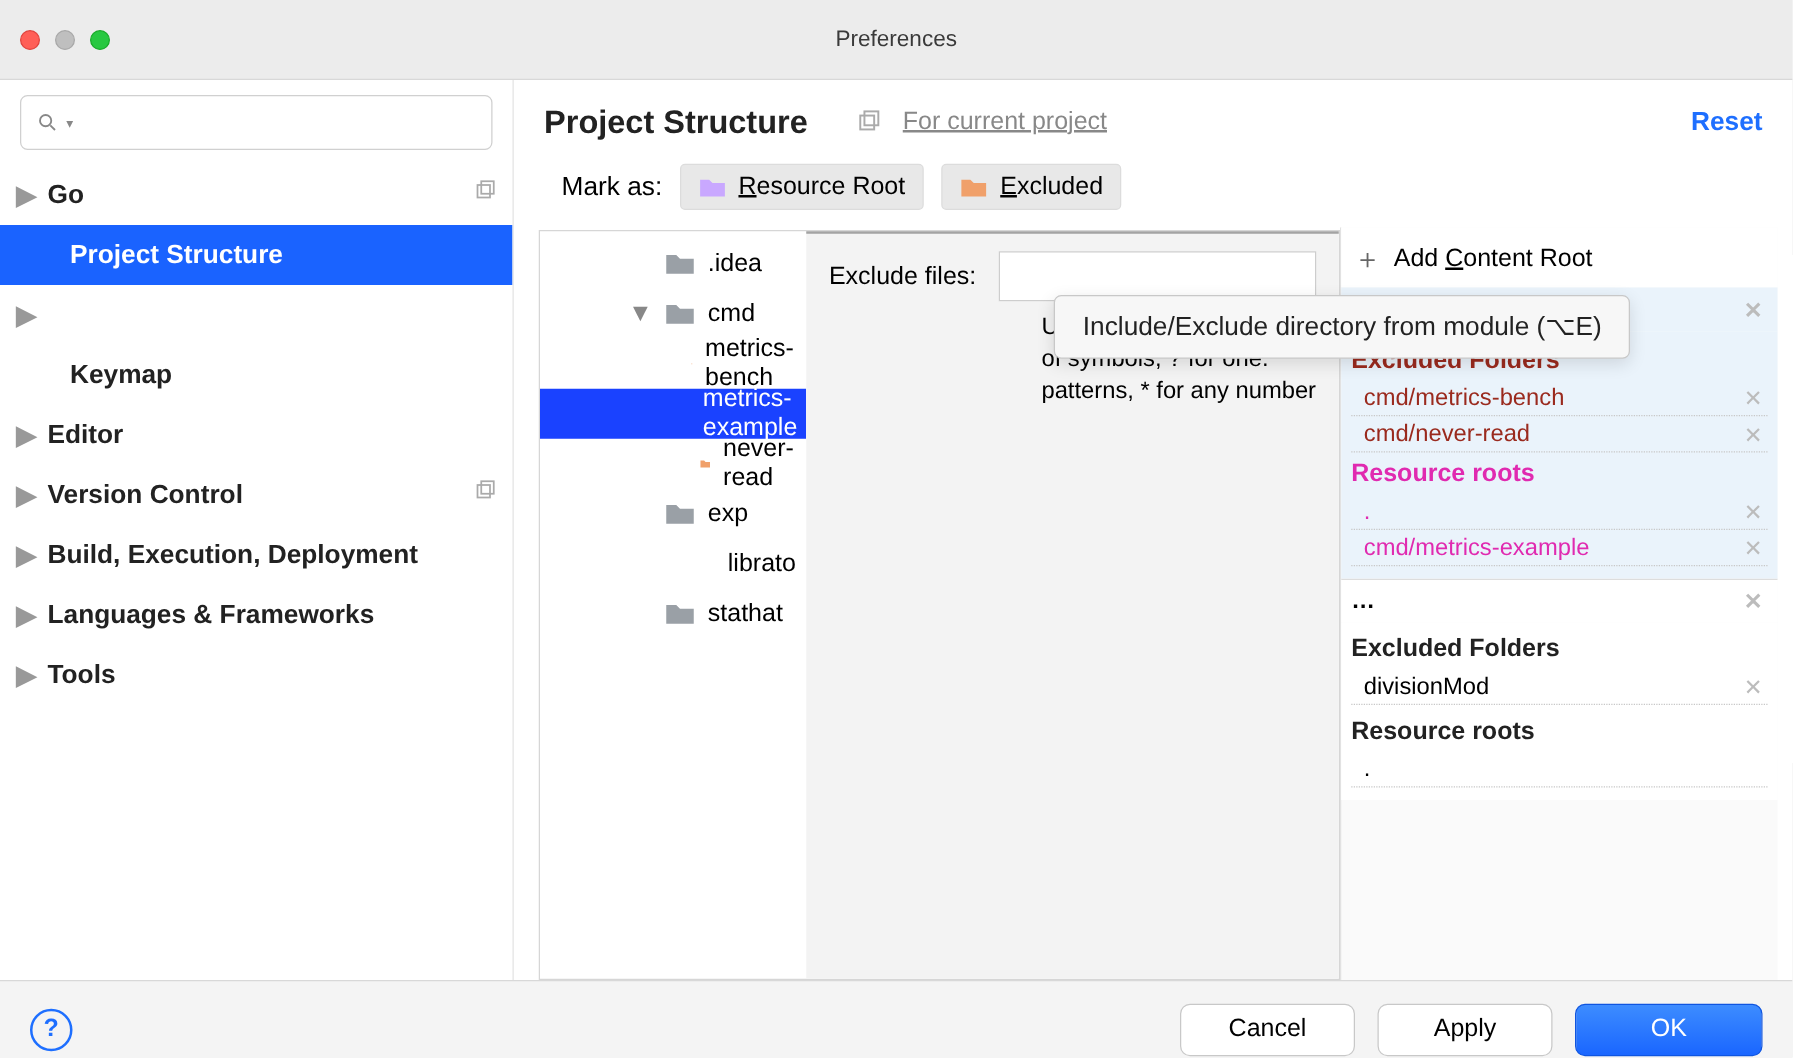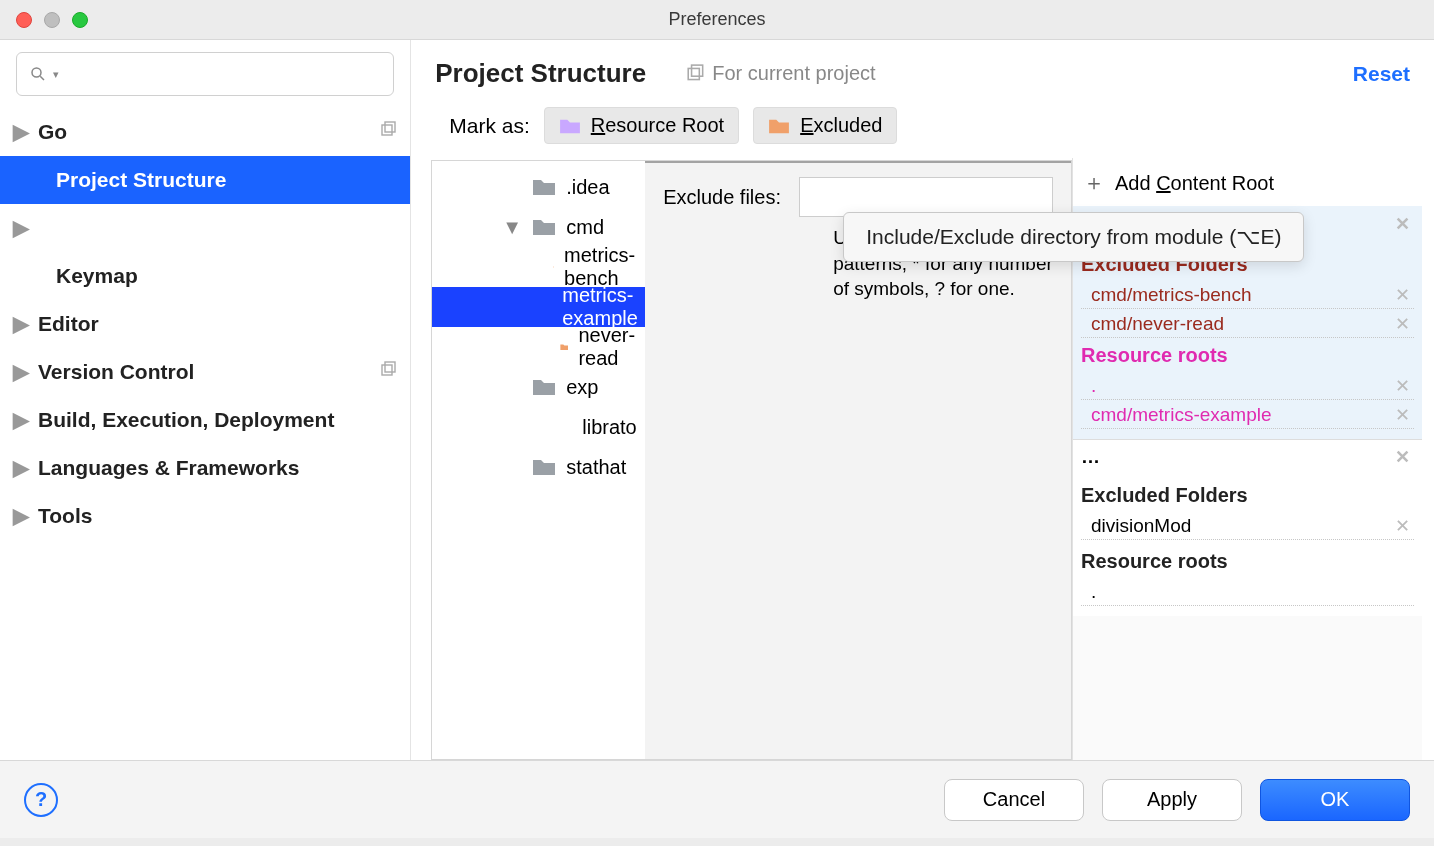--- a/index.html
+++ b/index.html
@@ -8,21 +8,21 @@
     font-size: 14px;
     background: #ececec;
     width: 1434px;
     height: 846px;
     overflow: hidden;
     position: relative;
   }
 
   
   .titlebar {
-    height: 40px;
+    height: 64px;
     background: #ececec;
     border-bottom: 1px solid #d8d8d8;
     display: flex;
     align-items: center;
     padding: 0 16px;
     position: relative;
   }
   .traffic-lights { display: flex; gap: 12px; align-items: center; }
   .tl { width: 16px; height: 16px; border-radius: 50%; }
   .tl.red { background:#ff5f57; border:1px solid #e0443e; }
@@ -79,21 +79,21 @@
 
   
   .main { flex:1; display:flex; flex-direction:column; position:relative; }
   .header {
     display:flex;
     align-items:center;
     padding: 18px 24px 10px 24px;
     gap:40px;
   }
   .header h1 { font-size:26px; font-weight:700; color:#222; }
-  .current-project { display:flex; align-items:center; gap:6px; color:#888; font-size:20px; }
+  .current-project { display:flex; align-items:center; gap:16px; color:#888; font-size:20px;text-decoration:underline; }
   .reset { margin-left:auto; color:#1e6fff; font-size:21px; font-weight:600; cursor:pointer; }
 
   .markas-row {
     display:flex; align-items:center; gap:14px;
     padding: 8px 24px 14px 38px;
     font-size:21px;
   }
   .chip {
     display:inline-flex; align-items:center; gap:10px;
     background:#e8e8e8; border:1px solid #dcdcdc;
@@ -400,22 +400,22 @@
               <span>stathat</span>
             </div>
           </div>
         <div class="exclude-files">
           <div class="row1">
             <span>Exclude files:</span>
             <input type="text" value="" style="">
           </div>
           <div class="hint">
             <div>Use ; to separate name</div>
+            <div>of symbols, ? for one.</div>
             <div>patterns, * for any number</div>
-            <div>of symbols, ? for one.</div>
           </div>
         </div>
       </div>
 
       <div class="side-panel">
         <div class="sp-header">
           <span class="plus">＋</span>
           <span>Add <span class="mnemonic">C</span>ontent Root</span>
         </div>
 

